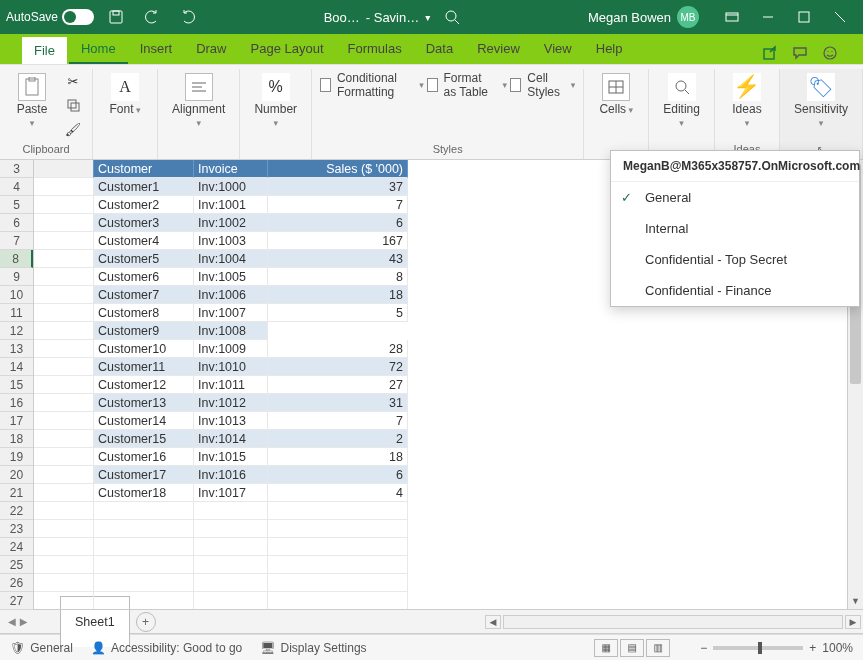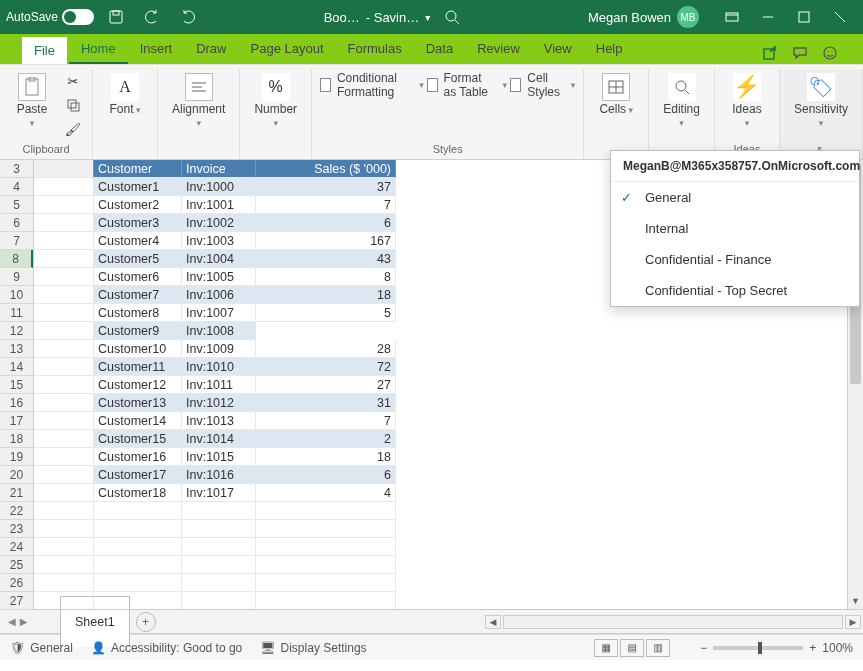--- a/index.html
+++ b/index.html
@@ -48,21 +48,21 @@
 
   
   .sheet-area { position:relative; height: 450px; display:flex; border-bottom:1px solid #ccc; }
   .rowhdrs { width:34px; border-right:1px solid #ccc; background:#f0f0f0; }
   .rowhdr { height:18px; border-bottom:1px solid #d8d8d8; font-size:12px; color:#555; display:flex; align-items:center; justify-content:center; }
   .rowhdr.sel { background:#d5e5d5; border-right:2px solid #1a7245; }
   .grid { flex:1; position:relative; overflow:hidden; }
   .datarow { display:flex; height:18px; }
   .cell { border-right:1px solid #e8e8e8; border-bottom:1px solid #e8e8e8; font-size:12.5px; padding:0 4px; display:flex; align-items:center; overflow:hidden; white-space:nowrap; }
   .cA { width:60px; }
-  .cB { width:88px; }
+  .cB { width:100px; }
   .cC { width:74px; }
   .cD { width:140px; }
   .hdr-row .cell { background:#4a7db0; color:#fff; font-weight:500; border-right:1px solid #6a97c4; }
   .alt .cell.cB, .alt .cell.cC, .alt .cell.cD { background:#dde7f1; }
   .cD { justify-content:flex-end; }
   .vscroll { position:absolute; right:0; top:0; bottom:0; width:16px; background:#f0f0f0; border-left:1px solid #ccc; }
   .vscroll .thumb { position:absolute; left:2px; right:2px; top:4px; height:220px; background:#c8c8c8; border-radius:2px; }
   .vscroll .arr { position:absolute; left:0; right:0; height:16px; display:flex; align-items:center; justify-content:center; color:#666; font-size:9px; }
   .vscroll .arr.dn { bottom:0; }
 
@@ -558,16 +558,16 @@
     <span>+</span>
     <span>100%</span>
   </div>
 </div>
 
 <div class="dropdown">
   <div class="dd-hdr">MeganB@M365x358757.OnMicrosoft.com</div>
   <div id="dd-items">
       <div class="dd-item"><span class="chk">✓</span><span>General</span></div>
       <div class="dd-item"><span>Internal</span></div>
+      <div class="dd-item"><span>Confidential - Top Secret</span></div>
       <div class="dd-item"><span>Confidential - Finance</span></div>
-      <div class="dd-item"><span>Confidential - Top Secret</span></div>
     </div>
 </div>
 
 </body></html>

